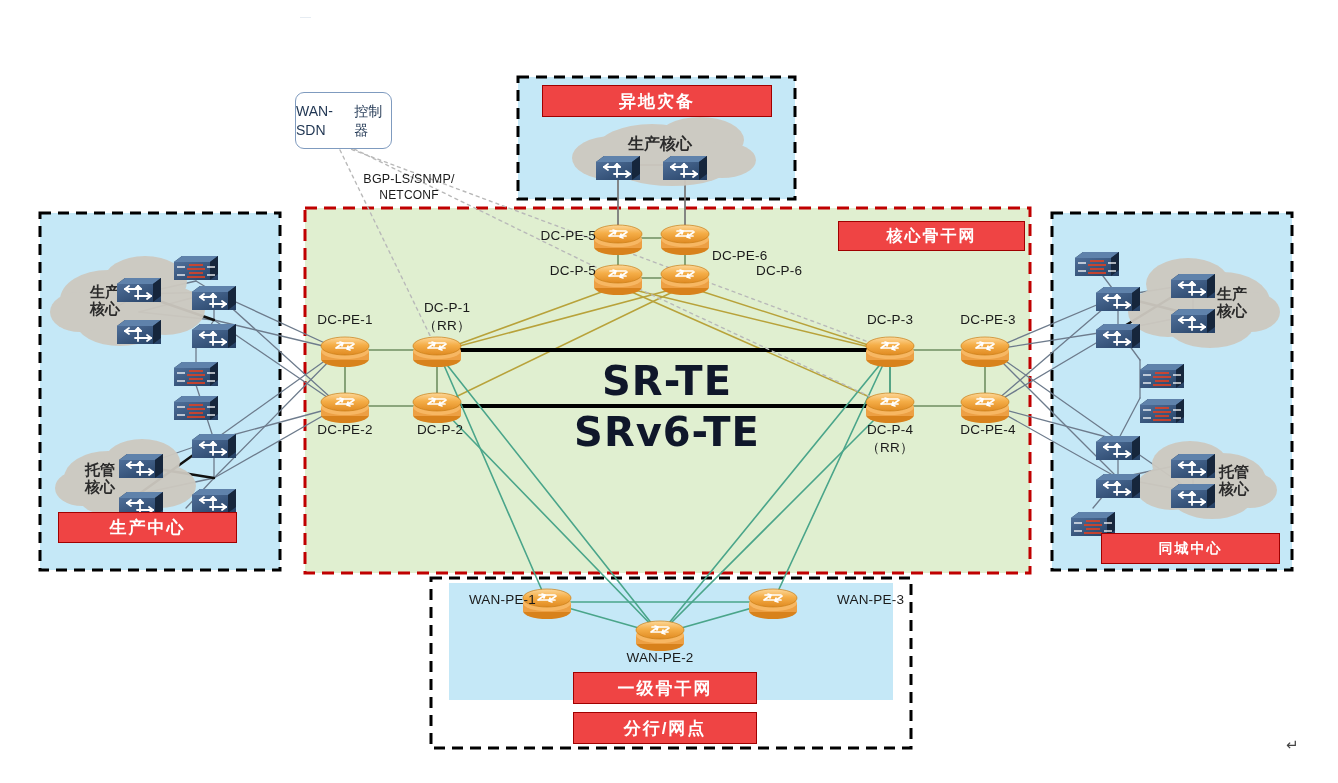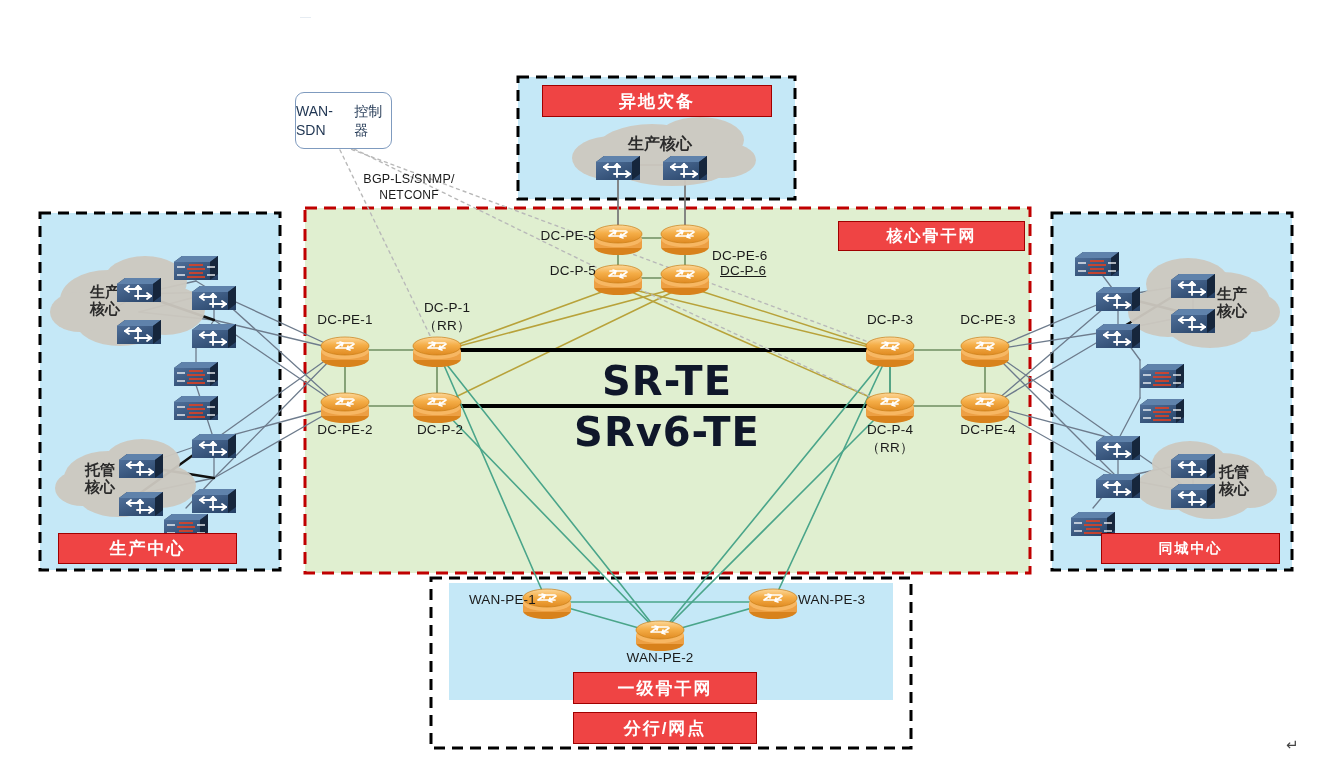--- a/index.html
+++ b/index.html
@@ -422,37 +422,37 @@
   <div class="lbl c" style="left:447px;top:317px;">（RR）</div>
   <div class="lbl c" style="left:440px;top:422px;">DC-P-2</div>
   <div class="lbl c" style="left:890px;top:312px;">DC-P-3</div>
   <div class="lbl c" style="left:890px;top:422px;">DC-P-4</div>
   <div class="lbl c" style="left:890px;top:439px;">（RR）</div>
   <div class="lbl c" style="left:988px;top:312px;">DC-PE-3</div>
   <div class="lbl c" style="left:988px;top:422px;">DC-PE-4</div>
   <div class="lbl r" style="left:596px;top:228px;">DC-PE-5</div>
   <div class="lbl" style="left:712px;top:228px;margin-top:20px;">DC-PE-6</div>
   <div class="lbl r" style="left:596px;top:263px;">DC-P-5</div>
-  <div class="lbl" style="left:720px;top:263px;text-decoration:underline;">DC-P-6</div>
+  <div class="lbl" style="left:756px;top:263px;">DC-P-6</div>
   <div class="lbl r" style="left:536px;top:592px;">WAN-PE-1</div>
-  <div class="lbl" style="left:798px;top:592px;">WAN-PE-3</div>
+  <div class="lbl" style="left:798px;top:592px;padding-left:39px;">WAN-PE-3</div>
   <div class="lbl c" style="left:660px;top:650px;">WAN-PE-2</div>
 
   <div class="srte" style="left:667px;top:358px;font-size:40px;">SR-TE</div>
   <div class="srte" style="left:667px;top:409px;font-size:40px;">SRv6-TE</div>
 
   <div class="sdnbox" style="left:295px;top:92px;width:95px;height:55px;">
     <div>WAN-SDN</div>
     <div>控制器</div>
   </div>
   <div class="lbl c" style="left:409px;top:172px;font-size:12.5px;">BGP-LS/SNMP/</div>
   <div class="lbl c" style="left:409px;top:188px;font-size:12px;">NETCONF</div>
 
   <div class="redbar" style="left:542px;top:85px;width:228px;height:30px;font-size:17px;">异地灾备</div>
   <div class="redbar" style="left:838px;top:221px;width:185px;height:28px;font-size:16px;">核心骨干网</div>
-  <div class="redbar" style="left:58px;top:533px;width:177px;height:29px;font-size:17px;">生产中心</div>
+  <div class="redbar" style="left:58px;top:512px;width:177px;height:29px;font-size:17px;">生产中心</div>
   <div class="redbar" style="left:1101px;top:533px;width:177px;height:29px;font-size:14px;">同城中心</div>
   <div class="redbar" style="left:573px;top:672px;width:182px;height:30px;font-size:17px;">一级骨干网</div>
   <div class="redbar" style="left:573px;top:712px;width:182px;height:30px;font-size:17px;">分行/网点</div>
 
   <div class="pmark" style="left:1286px;top:736px;">↵</div>
   <div class="ghost" style="left:300px;top:10px;">—</div>
 </div>
 
 </body></html>

